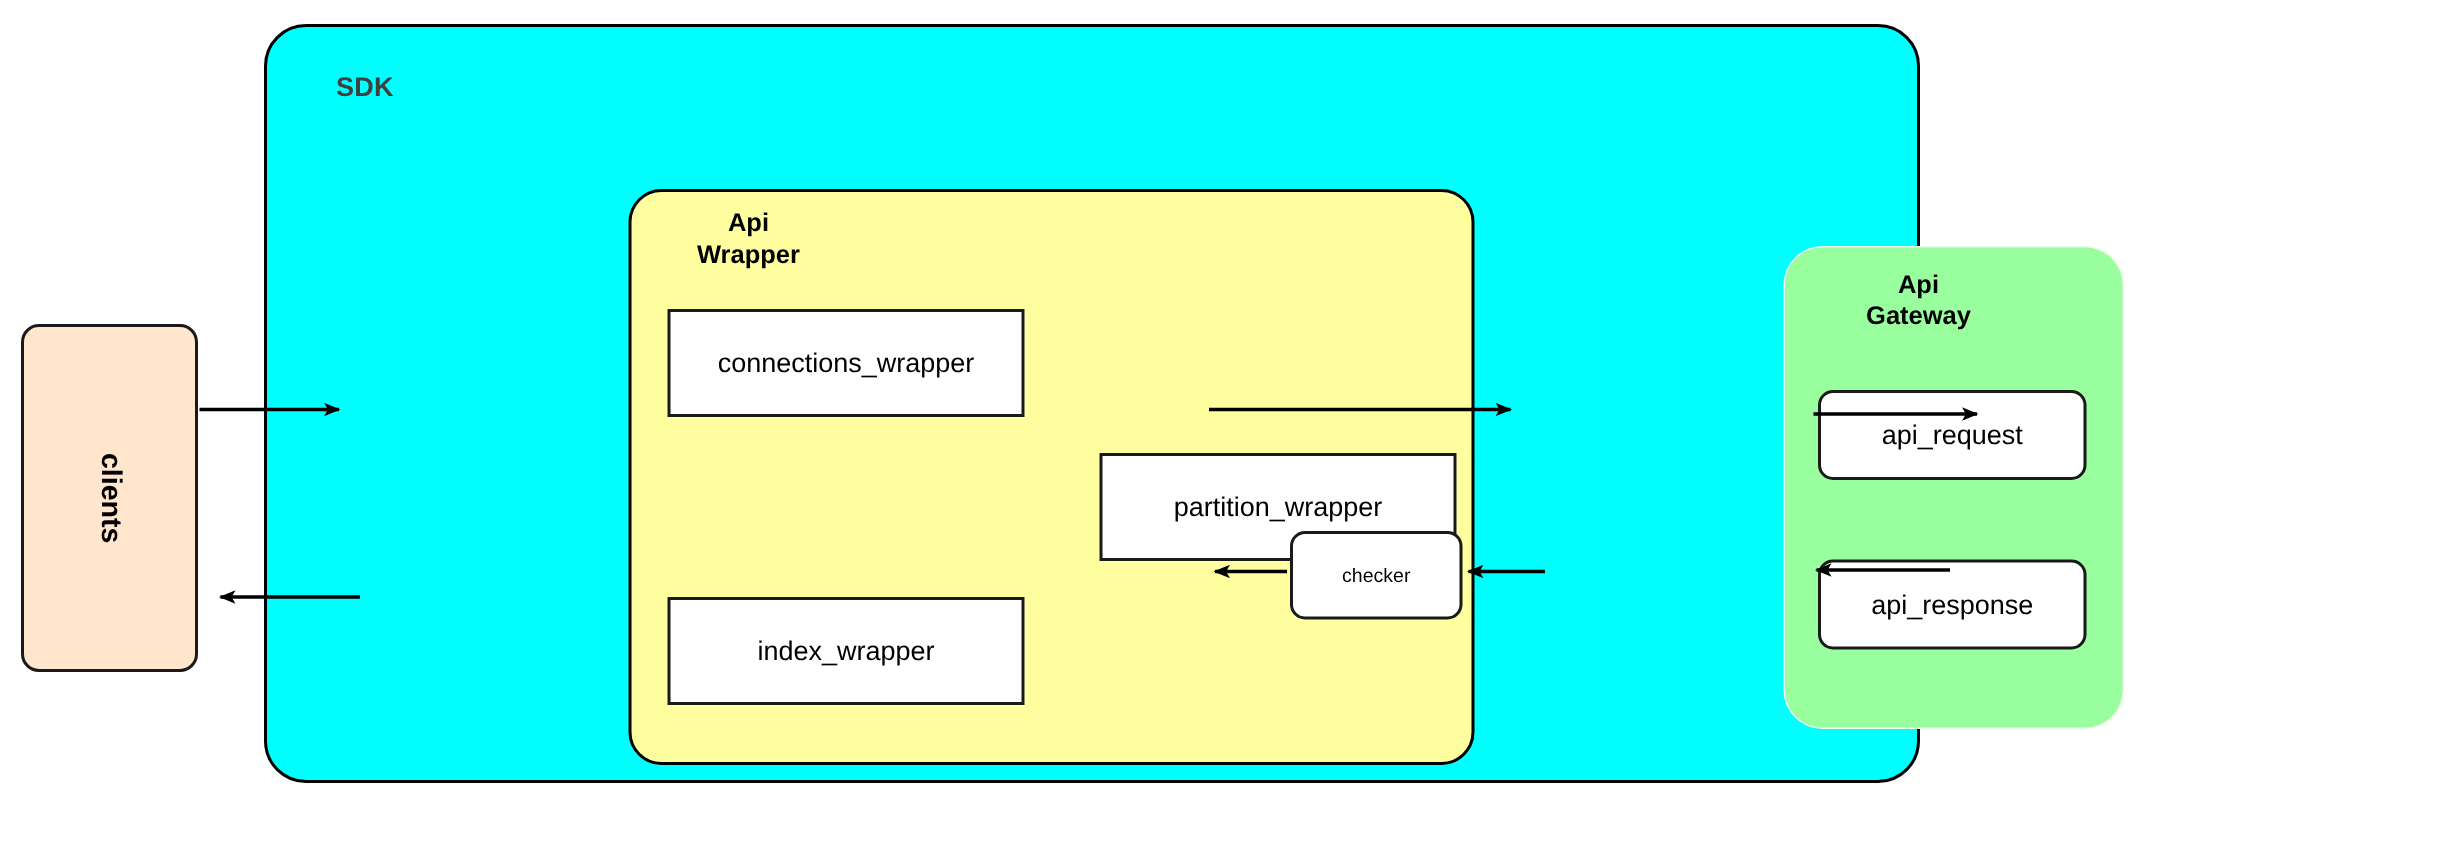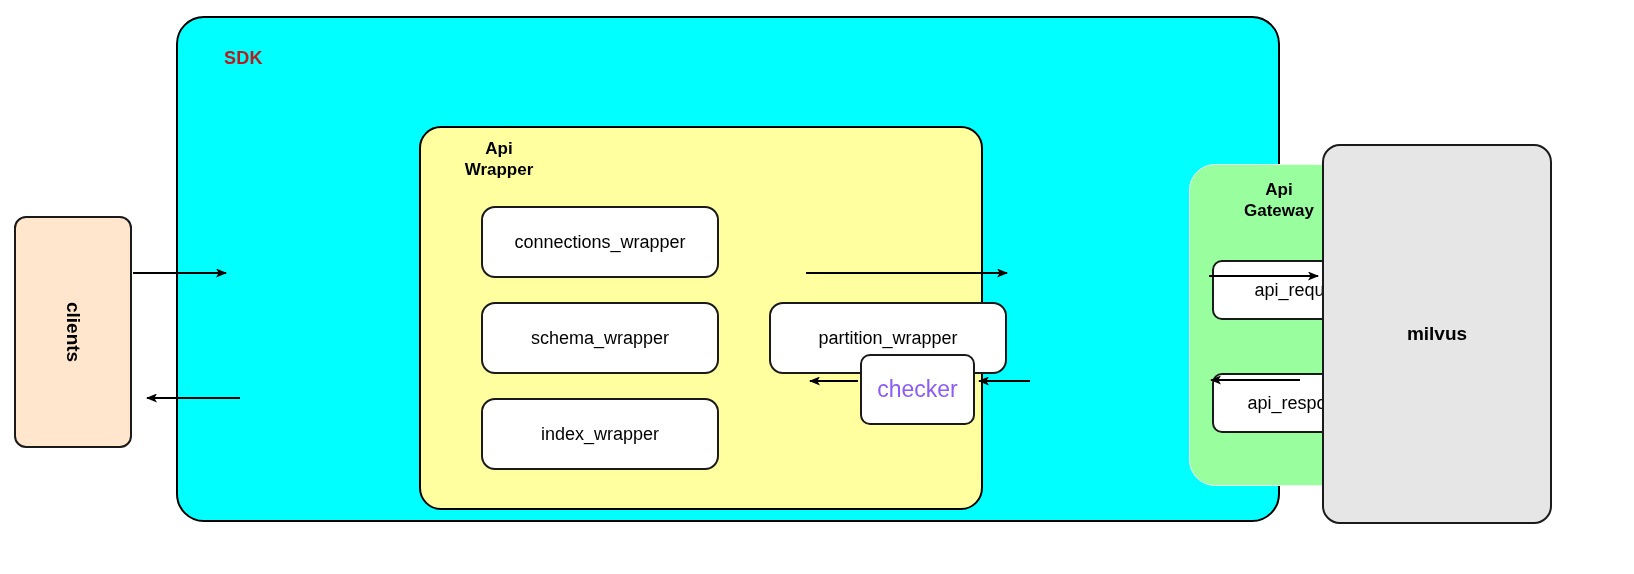--- a/index.html
+++ b/index.html
@@ -30,21 +30,21 @@
     background: #00ffff;
     border: 2px solid #000000;
     border-radius: 28px;
   }
   .sdk-label {
     position: absolute;
     left: 46px;
     top: 30px;
     font-size: 18px;
     font-weight: bold;
-    color: #b91c1c;
+    color: #404040;
     letter-spacing: 0.2px;
     white-space: nowrap;
   }
   
   .apiwrapper-container {
     left: 241px;
     top: 108px;
     width: 564px;
     height: 384px;
     background: #ffffa0;
@@ -63,27 +63,26 @@
     text-align: center;
     white-space: pre-line;
   }
   
   .wrapper-box {
     position: absolute;
     width: 234px;
     height: 68px;
     background: #ffffff;
     border: 2px solid #1a1a1a;
-    border-radius: 14px;
+    border-radius: 0;
     display: flex;
     align-items: center;
     justify-content: center;
     font-size: 18px;
     color: #000000;
-    margin-left: 36px;
   }
   .wcol-l { left: 24px; }
   .wcol-r { left: 312px; }
   .wrow-1 { top: 78px; }
   .wrow-2 { top: 174px; }
   .wrow-3 { top: 270px; }
 
   
   .gateway-container {
     left: 1011px;
@@ -121,29 +120,29 @@
     color: #000000;
   }
   .grow-1 { top: 95px; }
   .grow-2 { top: 208px; }
 
   
   .checker-box {
     left: 860px;
     top: 354px;
     width: 115px;
-    height: 71px;
+    height: 59px;
     background: #ffffff;
     border: 2px solid #1a1a1a;
     border-radius: 10px;
     display: flex;
     align-items: center;
     justify-content: center;
-    font-size: 23px;
-    color: #8b5cf6;
+    font-size: 13px;
+    color: #000000;
   }
 
   
   .clients-box {
     left: 14px;
     top: 216px;
     width: 118px;
     height: 232px;
     background: #ffe6cc;
     border: 2px solid #1a1a1a;
@@ -204,23 +203,20 @@
   <div class="box sdk-container">
     <span class="sdk-label">SDK</span>
 
     <div class="box apiwrapper-container">
       <span class="apiwrapper-label">Api
 Wrapper</span>
 
       <div class="wrapper-box wcol-l wrow-1">
         <span>connections_wrapper</span>
       </div>
-      <div class="wrapper-box wcol-l wrow-2">
-        <span>schema_wrapper</span>
-      </div>
       <div class="wrapper-box wcol-l wrow-3">
         <span>index_wrapper</span>
       </div>
       <div class="wrapper-box wcol-r wrow-2">
         <span>partition_wrapper</span>
       </div>
     </div>
 
     <div class="box gateway-container">
       <span class="gateway-label">Api
@@ -231,23 +227,20 @@
       <div class="gateway-box grow-2">
         <span>api_response</span>
       </div>
     </div>
   </div>
 
   <div class="box checker-box">
     <span>checker</span>
   </div>
 
-  <div class="box milvus-box">
-    <span>milvus</span>
-  </div>
 
   <svg class="arrows" viewBox="0 0 1634 574" width="1634" height="574">
     <defs>
       <marker id="arrR" markerWidth="11" markerHeight="9" refX="10" refY="4.5" orient="auto" markerUnits="userSpaceOnUse">
         <path d="M0,0 L11,4.5 L0,9 L2.6,4.5 Z" fill="#000000"></path>
       </marker>
       <marker id="arrL" markerWidth="11" markerHeight="9" refX="10" refY="4.5" orient="auto" markerUnits="userSpaceOnUse">
         <path d="M0,0 L11,4.5 L0,9 L2.6,4.5 Z" fill="#000000"></path>
       </marker>
     </defs>

